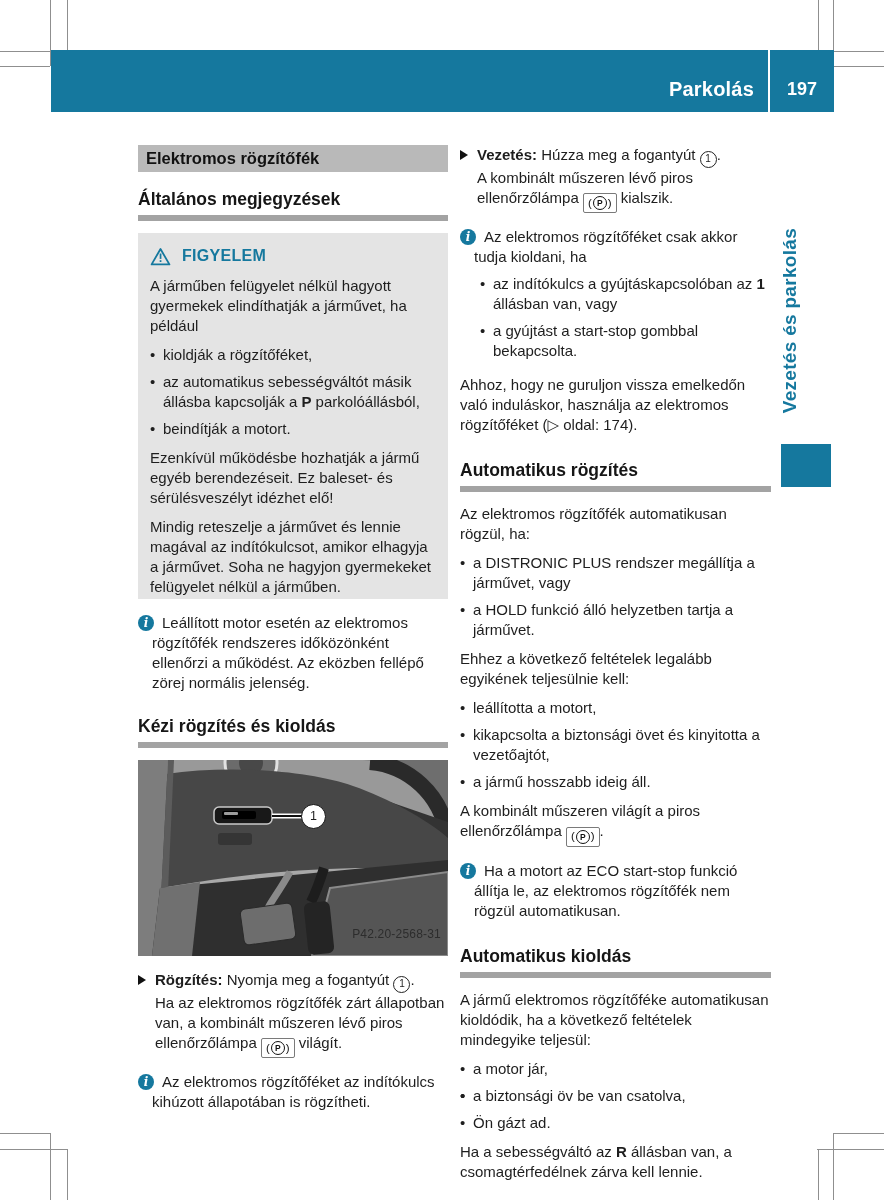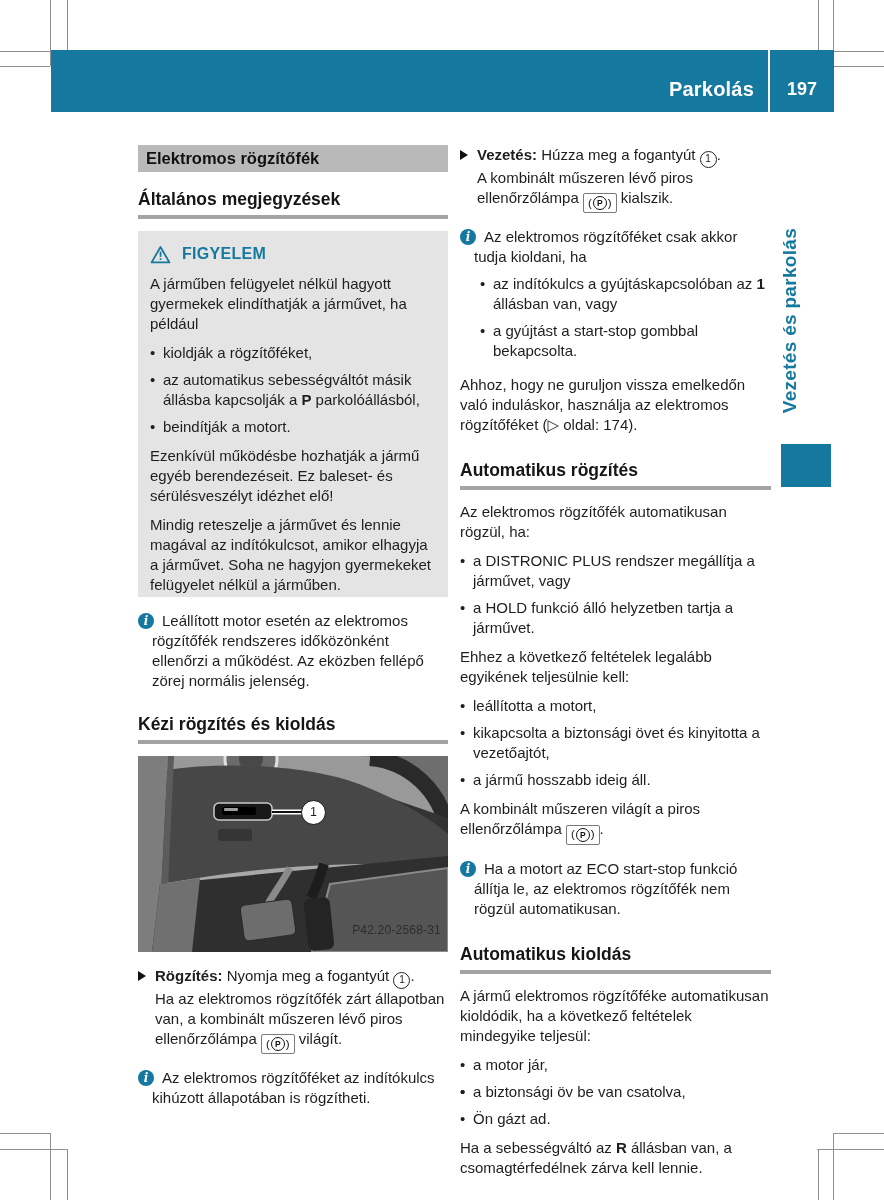--- a/index.html
+++ b/index.html
@@ -21,21 +21,21 @@
                  color:#15789e;font-weight:bold;font-size:19px;white-space:nowrap;letter-spacing:.3px;}
   .side-block{position:absolute;left:781px;top:444px;width:50px;height:43px;background:#15789e;}
   
   .content{position:absolute;left:138px;top:143px;width:633px;display:flex;gap:12px;}
   .col{width:310px;}
   .col.right{width:311px;}
   
   .chapter-bar{background:#b9b9b9;color:#111;font-weight:bold;font-size:16.5px;
                padding:3px 8px 4px;margin:2px 0 14px;}
   h2.section{font-size:17.5px;line-height:22px;font-weight:bold;color:#161616;margin:16px 0 12px;
-             padding-bottom:5px;border-bottom:4px solid #a3a3a3;}
+             padding-bottom:5px;border-bottom:6px solid #a3a3a3;}
   
   .warnbox{background:#e4e4e4;padding:11px 12px 2px;margin:0 0 6px;}
   .warnhead{display:flex;align-items:center;gap:11px;margin:2px 0 10px;}
   .warnhead .wlabel{color:#15789e;font-weight:bold;font-size:16px;letter-spacing:.3px;}
   
   p{margin:9px 0;}
   ul.plain{list-style:none;margin:6px 0;padding:0;}
   ul.plain li{position:relative;padding-left:13px;margin:7px 0;}
   ul.plain li .dot{position:absolute;left:0;top:0;}
   .bold{font-weight:bold;}

